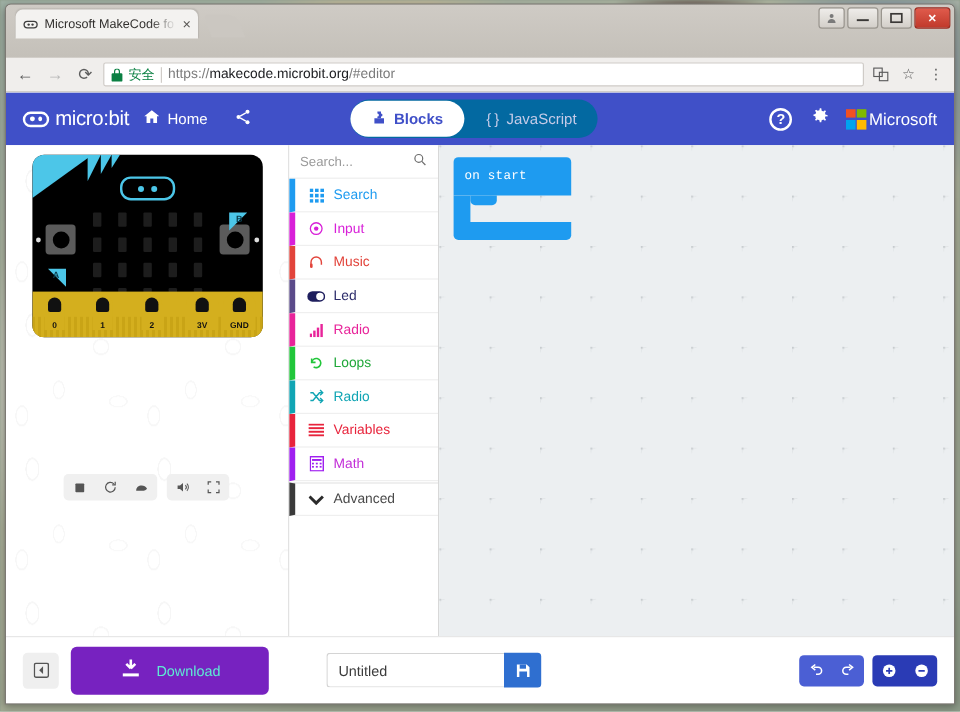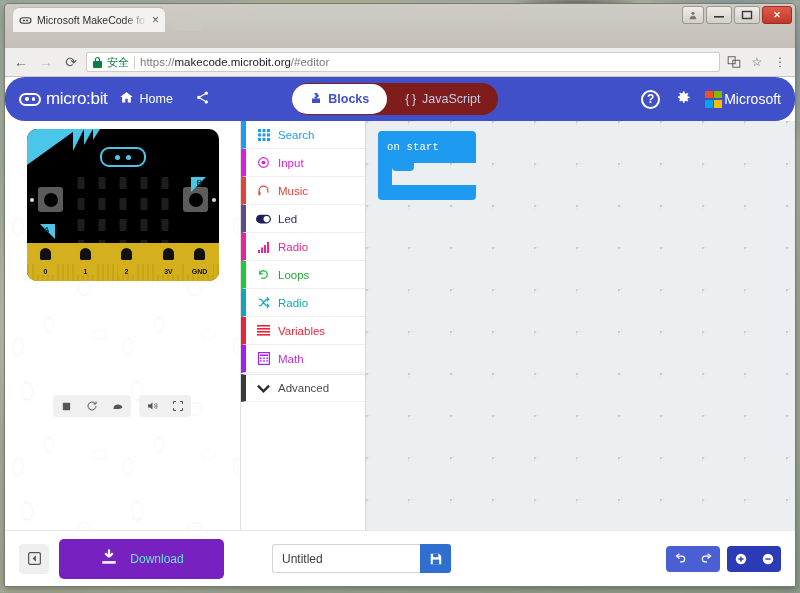--- a/index.html
+++ b/index.html
@@ -97,37 +97,37 @@
   #secure { color: #0b8043; font-size: 11px; white-space: nowrap; }
   #omnidiv { width: 1px; height: 13px; background: #d0ccc8; }
   #url { color: #202124; font-size: 11.5px; white-space: nowrap; }
   #url .fade { color: #7b7b7b; }
   .tbicon { width: 18px; height: 18px; display: flex; align-items: center; justify-content: center; color: #5a5a5a; font-size: 12px; }
   
   #page { flex: 1; background: #fff; display: flex; flex-direction: column; overflow: hidden; }
   
   #mcheader {
     height: 44px; background: #4050c8; display: flex; align-items: center;
-    padding: 18px 14px; gap: 0; flex: 0 0 44px; border-radius: 20px;
+    padding: 18px 14px; gap: 0; flex: 0 0 44px;
   }
   #logo { display: flex; align-items: center; gap: 5px; }
   #logo .chip {
     width: 22px; height: 13px; border: 2px solid #fff; border-radius: 7px;
     display: flex; align-items: center; justify-content: center; gap: 3px;
   }
   #logo .chip i { width: 3.5px; height: 3.5px; background: #fff; border-radius: 50%; display: block; }
   #logo .txt { color: #fff; font-size: 17px; letter-spacing: -.3px; }
   .hdritem {
     display: flex; align-items: center; gap: 6px; color: #fff;
     font-size: 12.5px; padding: 0 11px; height: 44px;
   }
   #tabpills {
     margin-left: auto; margin-right: auto;
     display: flex; align-items: center;
-    background: #7f1d1d; border-radius: 17px; height: 32px;
+    background: #0369a1; border-radius: 17px; height: 32px;
     position: relative;
   }
   .pill {
     display: flex; align-items: center; gap: 6px; height: 30px;
     padding: 0 18px; border-radius: 17px; font-size: 12.5px;
   }
   .pill.active { background: #fff; color: #4050c8; font-weight: bold; }
   .pill.inactive { color: #c5cbe8; }
   #hdrright { display: flex; align-items: center; gap: 13px; margin-left: auto; }
   .circicon {
@@ -538,20 +538,29 @@
             <span class="simbtn">
               <svg width="12" height="12" viewBox="0 0 24 24">
                   <path d="M3 8V3h5M21 8V3h-5M3 16v5h5M21 16v5h-5" fill="none" stroke="#555" stroke-width="2"></path>
                 </svg>
             </span>
           </div>
         </div>
       </div>
 
       <div id="toolbox">
+        <div id="searchrow">
+          <span class="sph">Search...</span>
+          <span class="sicon">
+            <svg width="12" height="12" viewBox="0 0 24 24">
+                <circle cx="10" cy="10" r="6.5" fill="none" stroke="#6c6c6c" stroke-width="2"></circle>
+                <path d="M15 15l6 6" stroke="#6c6c6c" stroke-width="2"></path>
+              </svg>
+          </span>
+        </div>
 
         <div class="cat" style="border-left-color:#1e9bf0;color:#1e9bf0">
           <span class="ci">
             <svg width="12" height="12" viewBox="0 0 12 12">
                 <g fill="#1e9bf0">
                   <rect x="0" y="0" width="3" height="3"></rect>
                   <rect x="4.5" y="0" width="3" height="3"></rect>
                   <rect x="9" y="0" width="3" height="3"></rect>
                   <rect x="0" y="4.5" width="3" height="3"></rect>
                   <rect x="4.5" y="4.5" width="3" height="3"></rect>

